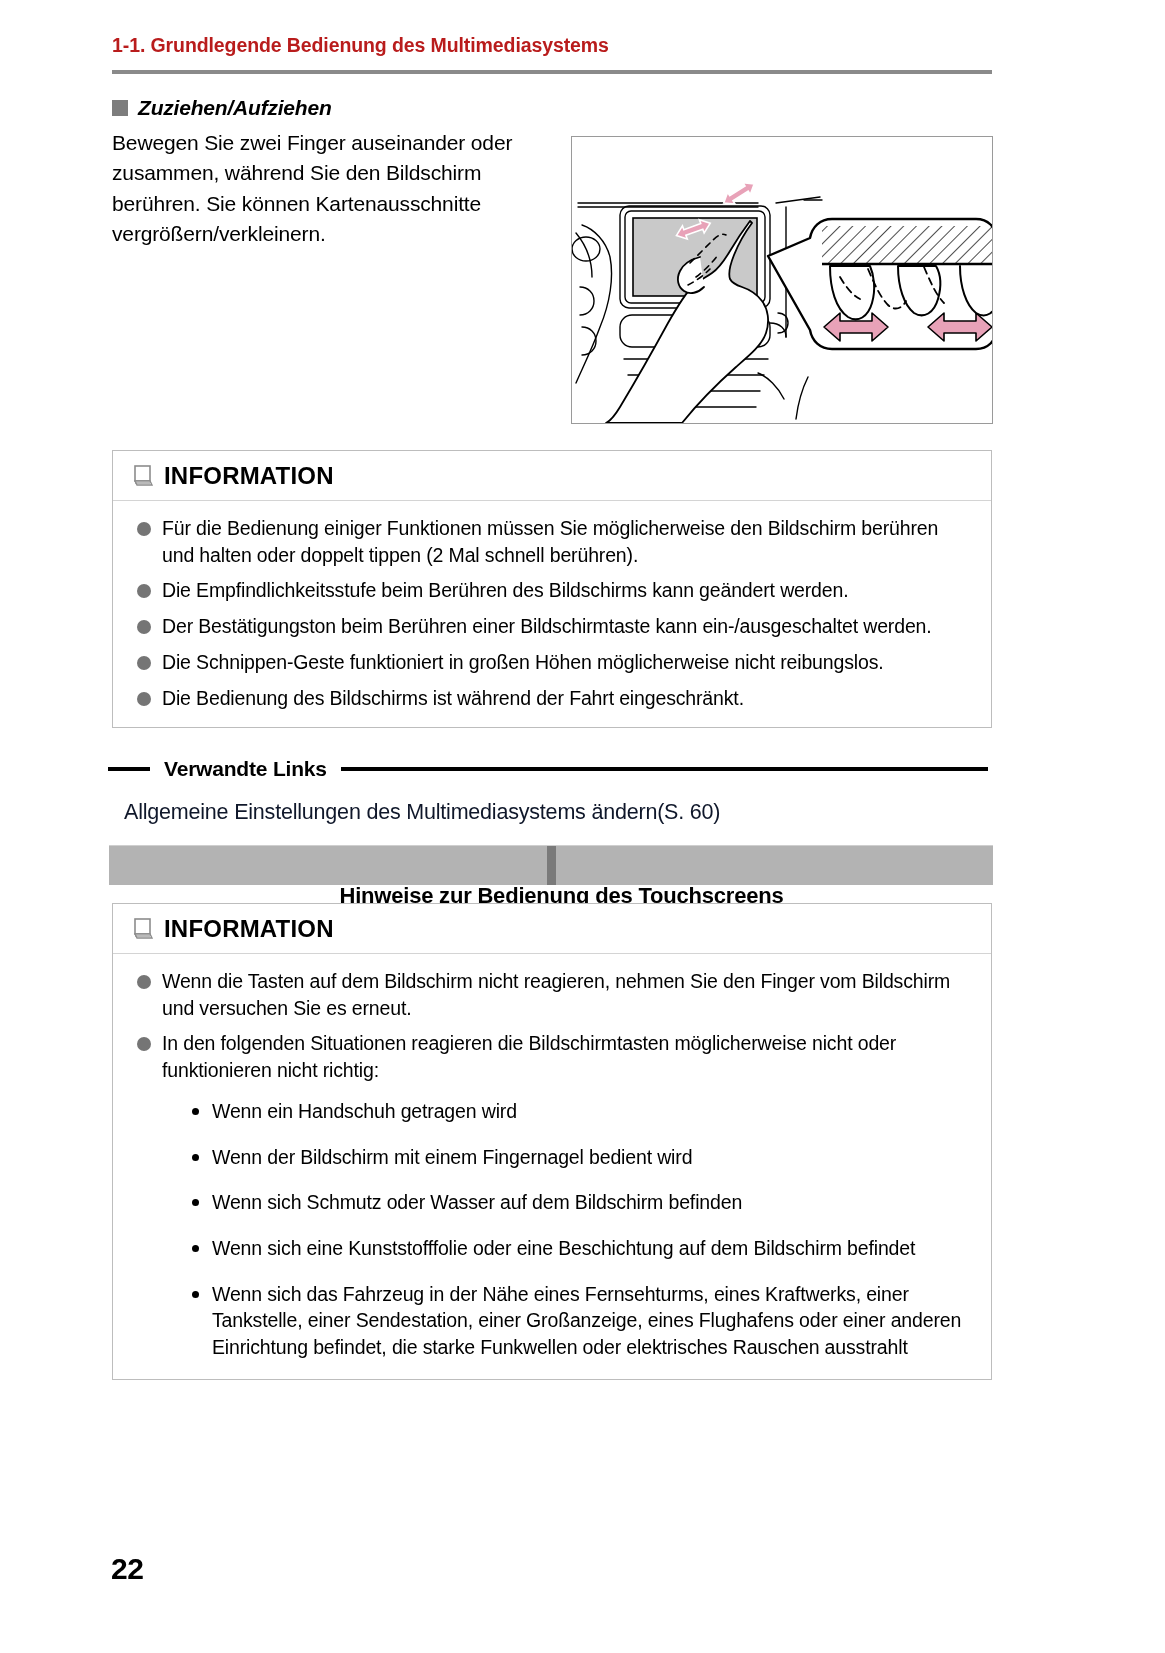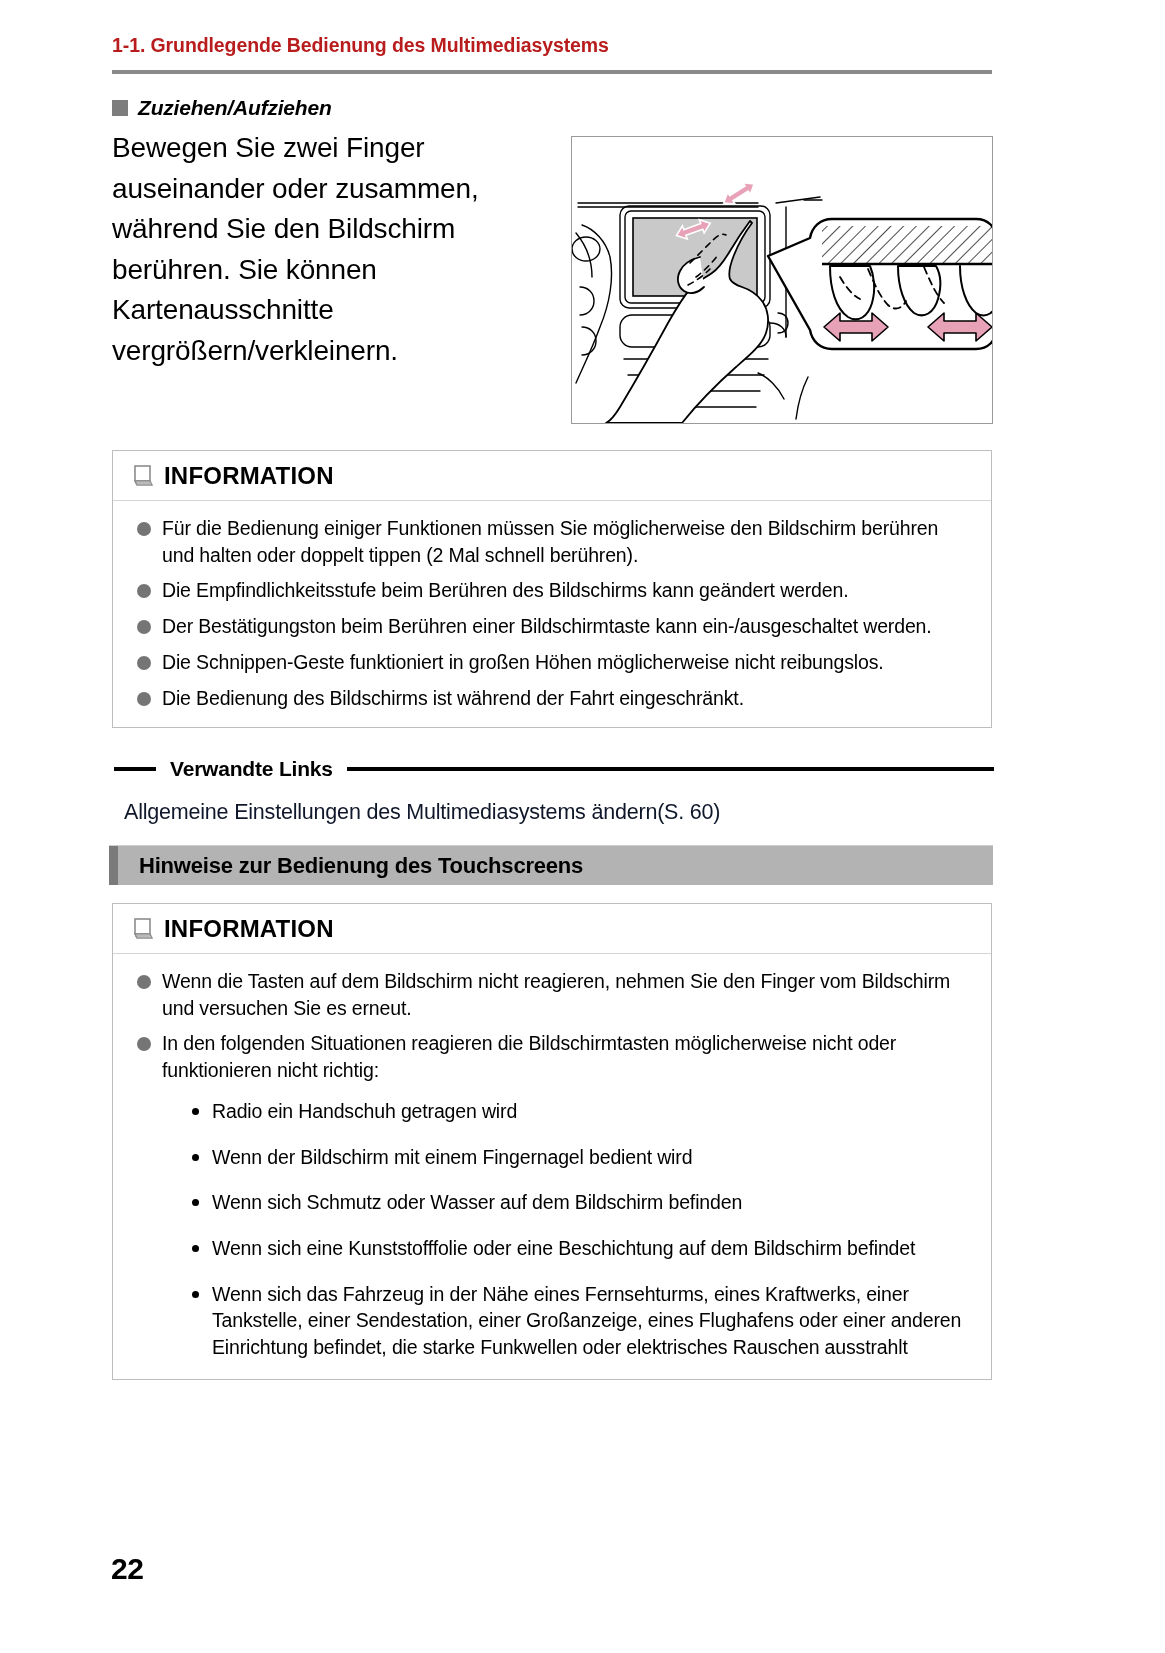--- a/index.html
+++ b/index.html
@@ -71,21 +71,21 @@
     letter-spacing: -0.2px;
     font-style: italic;
   }
 
   
   .intro {
     position: absolute;
     left: 112px;
     top: 128px;
     width: 430px;
-    font-size: 28px;
+    font-size: 21px;
     line-height: 1.45;
     letter-spacing: -0.15px;
   }
   .intro p { margin: 0; }
 
   
   .figure {
     position: absolute;
     left: 571px;
     top: 136px;
@@ -176,21 +176,21 @@
     top: 10px;
     width: 7px;
     height: 7px;
     border-radius: 50%;
     background: #000000;
   }
 
   
   .related {
     position: absolute;
-    left: 114px;
+    left: 108px;
     top: 757px;
     width: 880px;
     display: flex;
     align-items: center;
     gap: 0;
   }
   .related .dash-left {
     width: 42px;
     height: 4px;
     background: #000;
@@ -224,20 +224,21 @@
     position: absolute;
     left: 109px;
     top: 845px;
     width: 884px;
     height: 40px;
     background: #b3b3b3;
     display: flex;
     align-items: center;
     box-sizing: border-box;
     border-top: 1px solid #cfcfcf;
+    flex-direction: column;
   }
   .section-bar .bar-accent {
     width: 9px;
     height: 100%;
     background: #7a7a7a;
     flex: 0 0 auto;
   }
   .section-bar .bar-text {
     font-size: 22px;
     font-weight: bold;
@@ -419,21 +420,21 @@
         <line x1="2" y1="18" x2="17" y2="18" stroke="#8c8c8c" stroke-width="1.2"></line>
       </svg>
       <span class="info-title">INFORMATION</span>
     </div>
     <div class="info-body">
       <ul class="dot-list">
         <li>Wenn die Tasten auf dem Bildschirm nicht reagieren, nehmen Sie den Finger vom Bildschirm und versuchen Sie es erneut.</li>
         <li>
           <span>In den folgenden Situationen reagieren die Bildschirmtasten möglicherweise nicht oder funktionieren nicht richtig:</span>
           <ul class="sub-list">
-            <li>Radio ein Handschuh getragen wird</li>
+            <li>Wenn ein Handschuh getragen wird</li>
             <li>Wenn der Bildschirm mit einem Fingernagel bedient wird</li>
             <li>Wenn sich Schmutz oder Wasser auf dem Bildschirm befinden</li>
             <li>Wenn sich eine Kunststofffolie oder eine Beschichtung auf dem Bildschirm befindet</li>
             <li>Wenn sich das Fahrzeug in der Nähe eines Fernsehturms, eines Kraftwerks, einer Tankstelle, einer Sendestation, einer Großanzeige, eines Flughafens oder einer anderen Einrichtung befindet, die starke Funkwellen oder elektrisches Rauschen ausstrahlt</li>
           </ul>
         </li>
       </ul>
     </div>
   </div>
 

